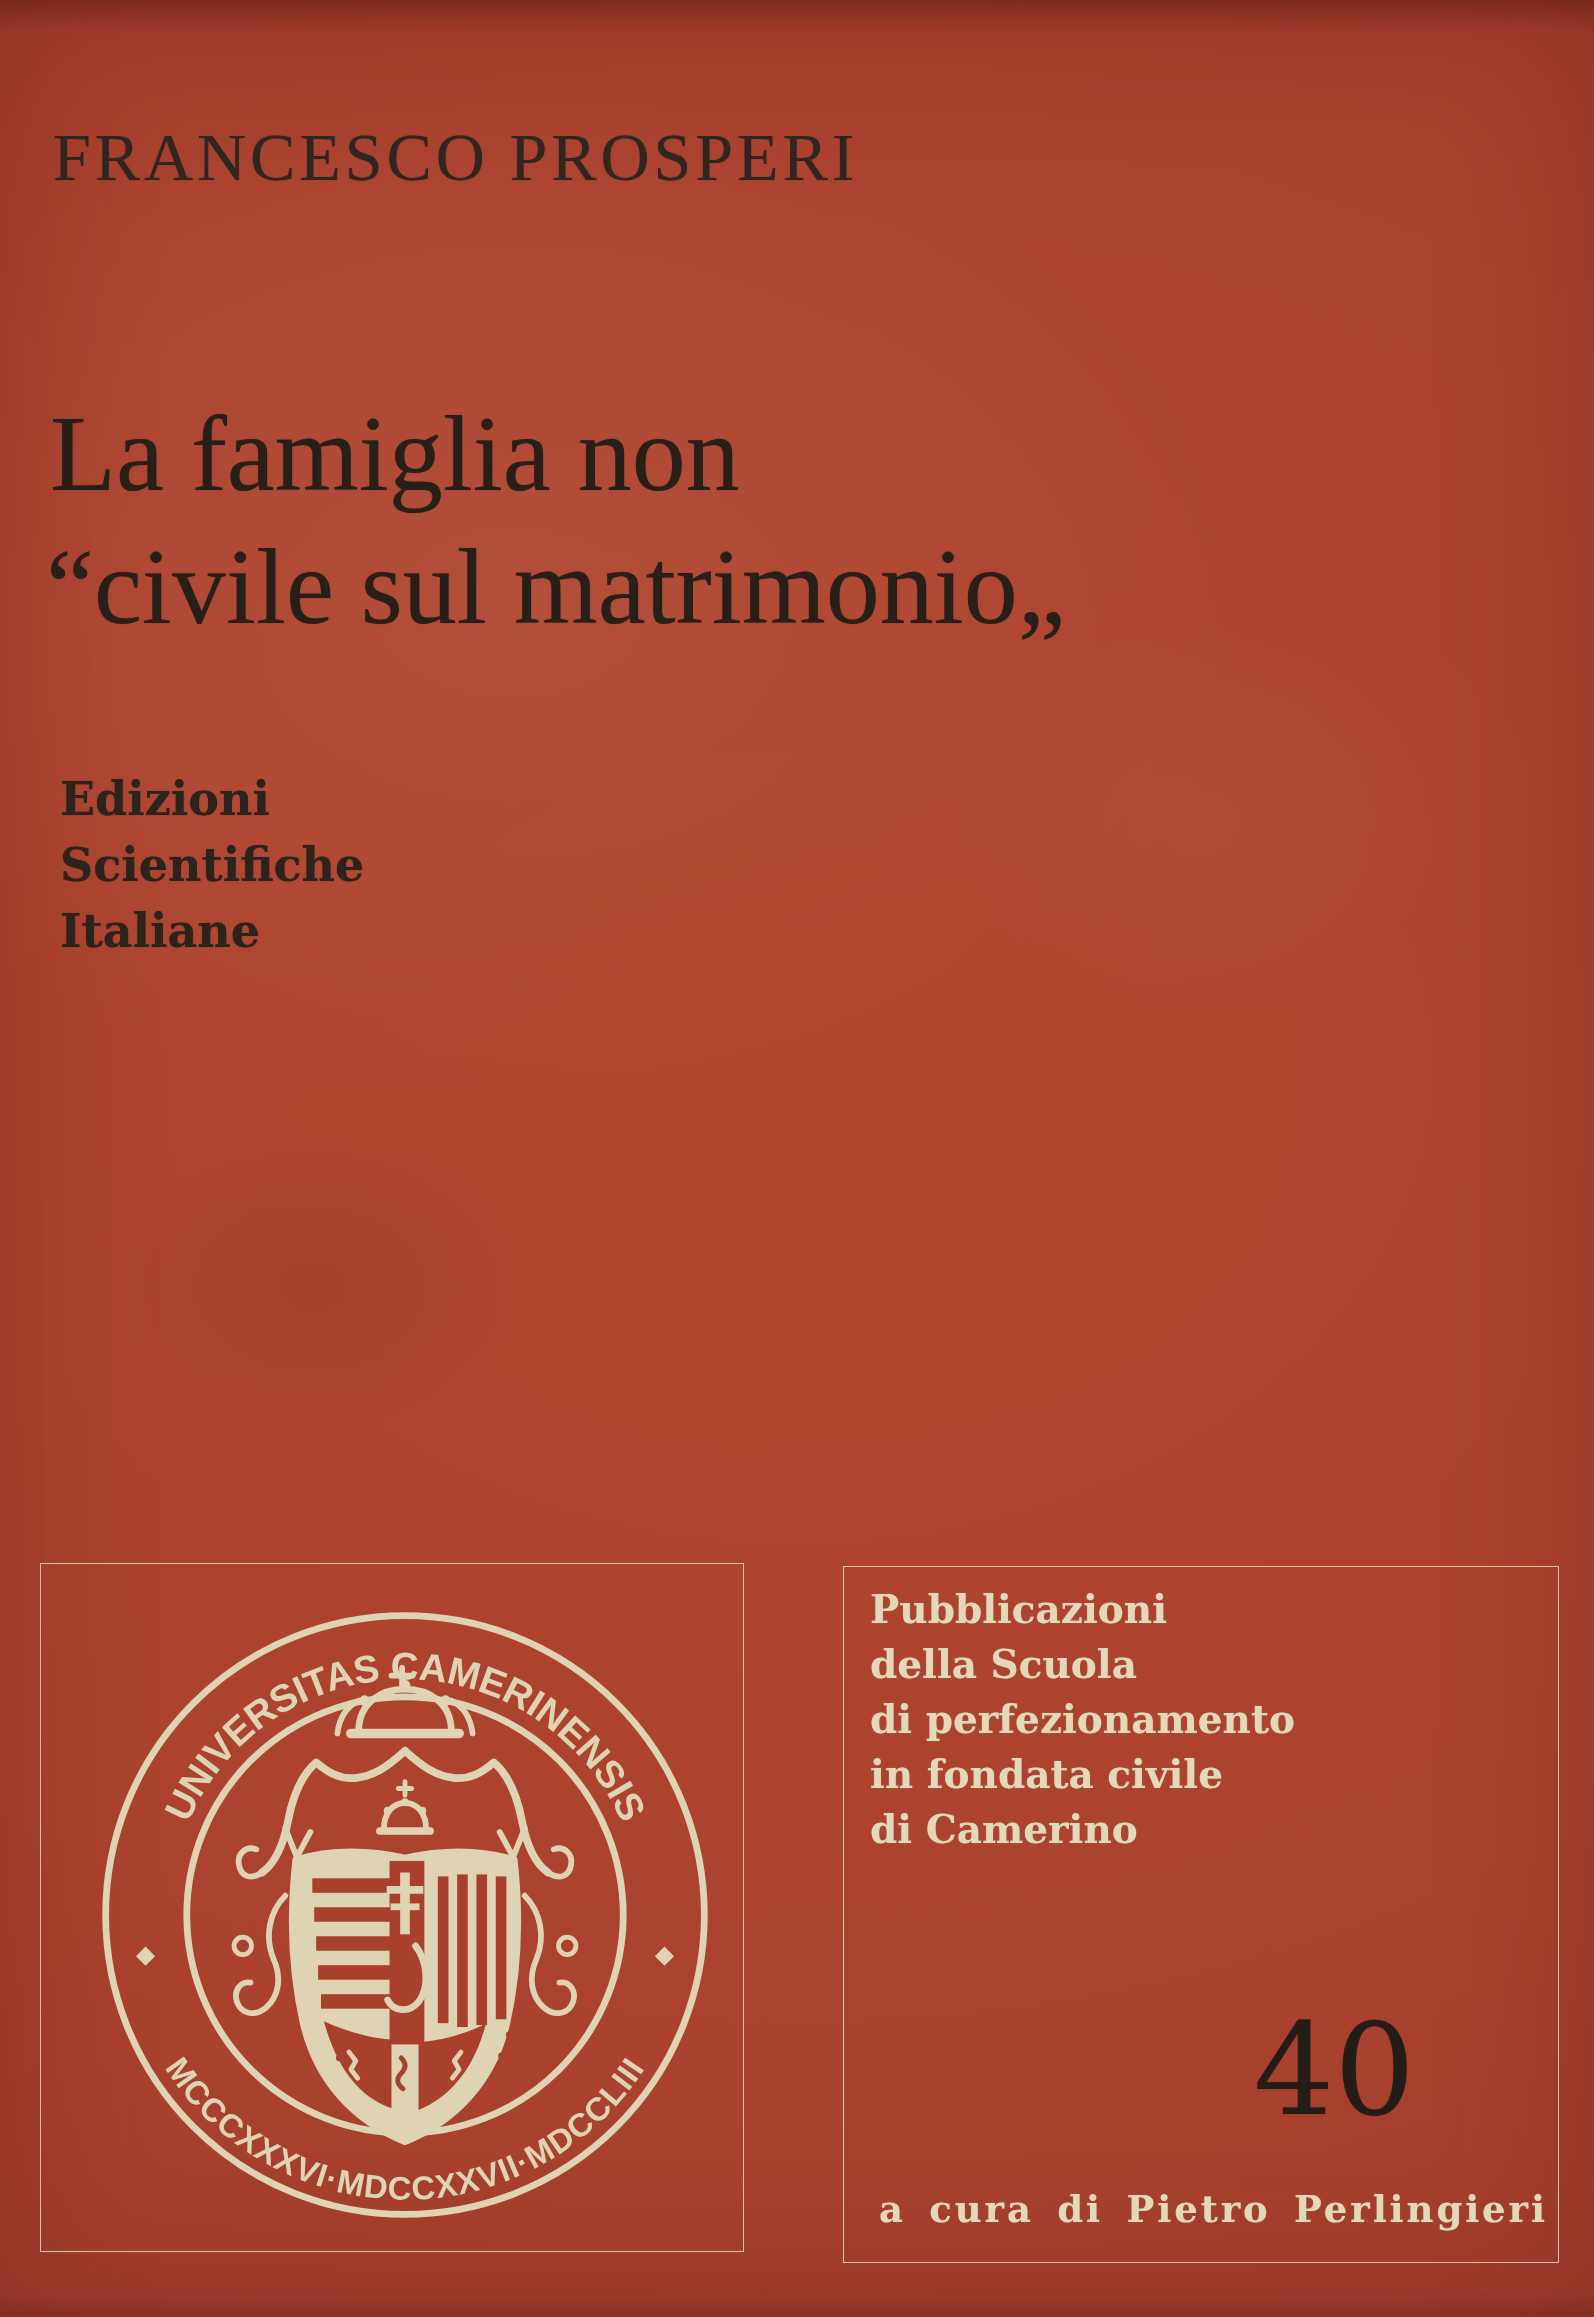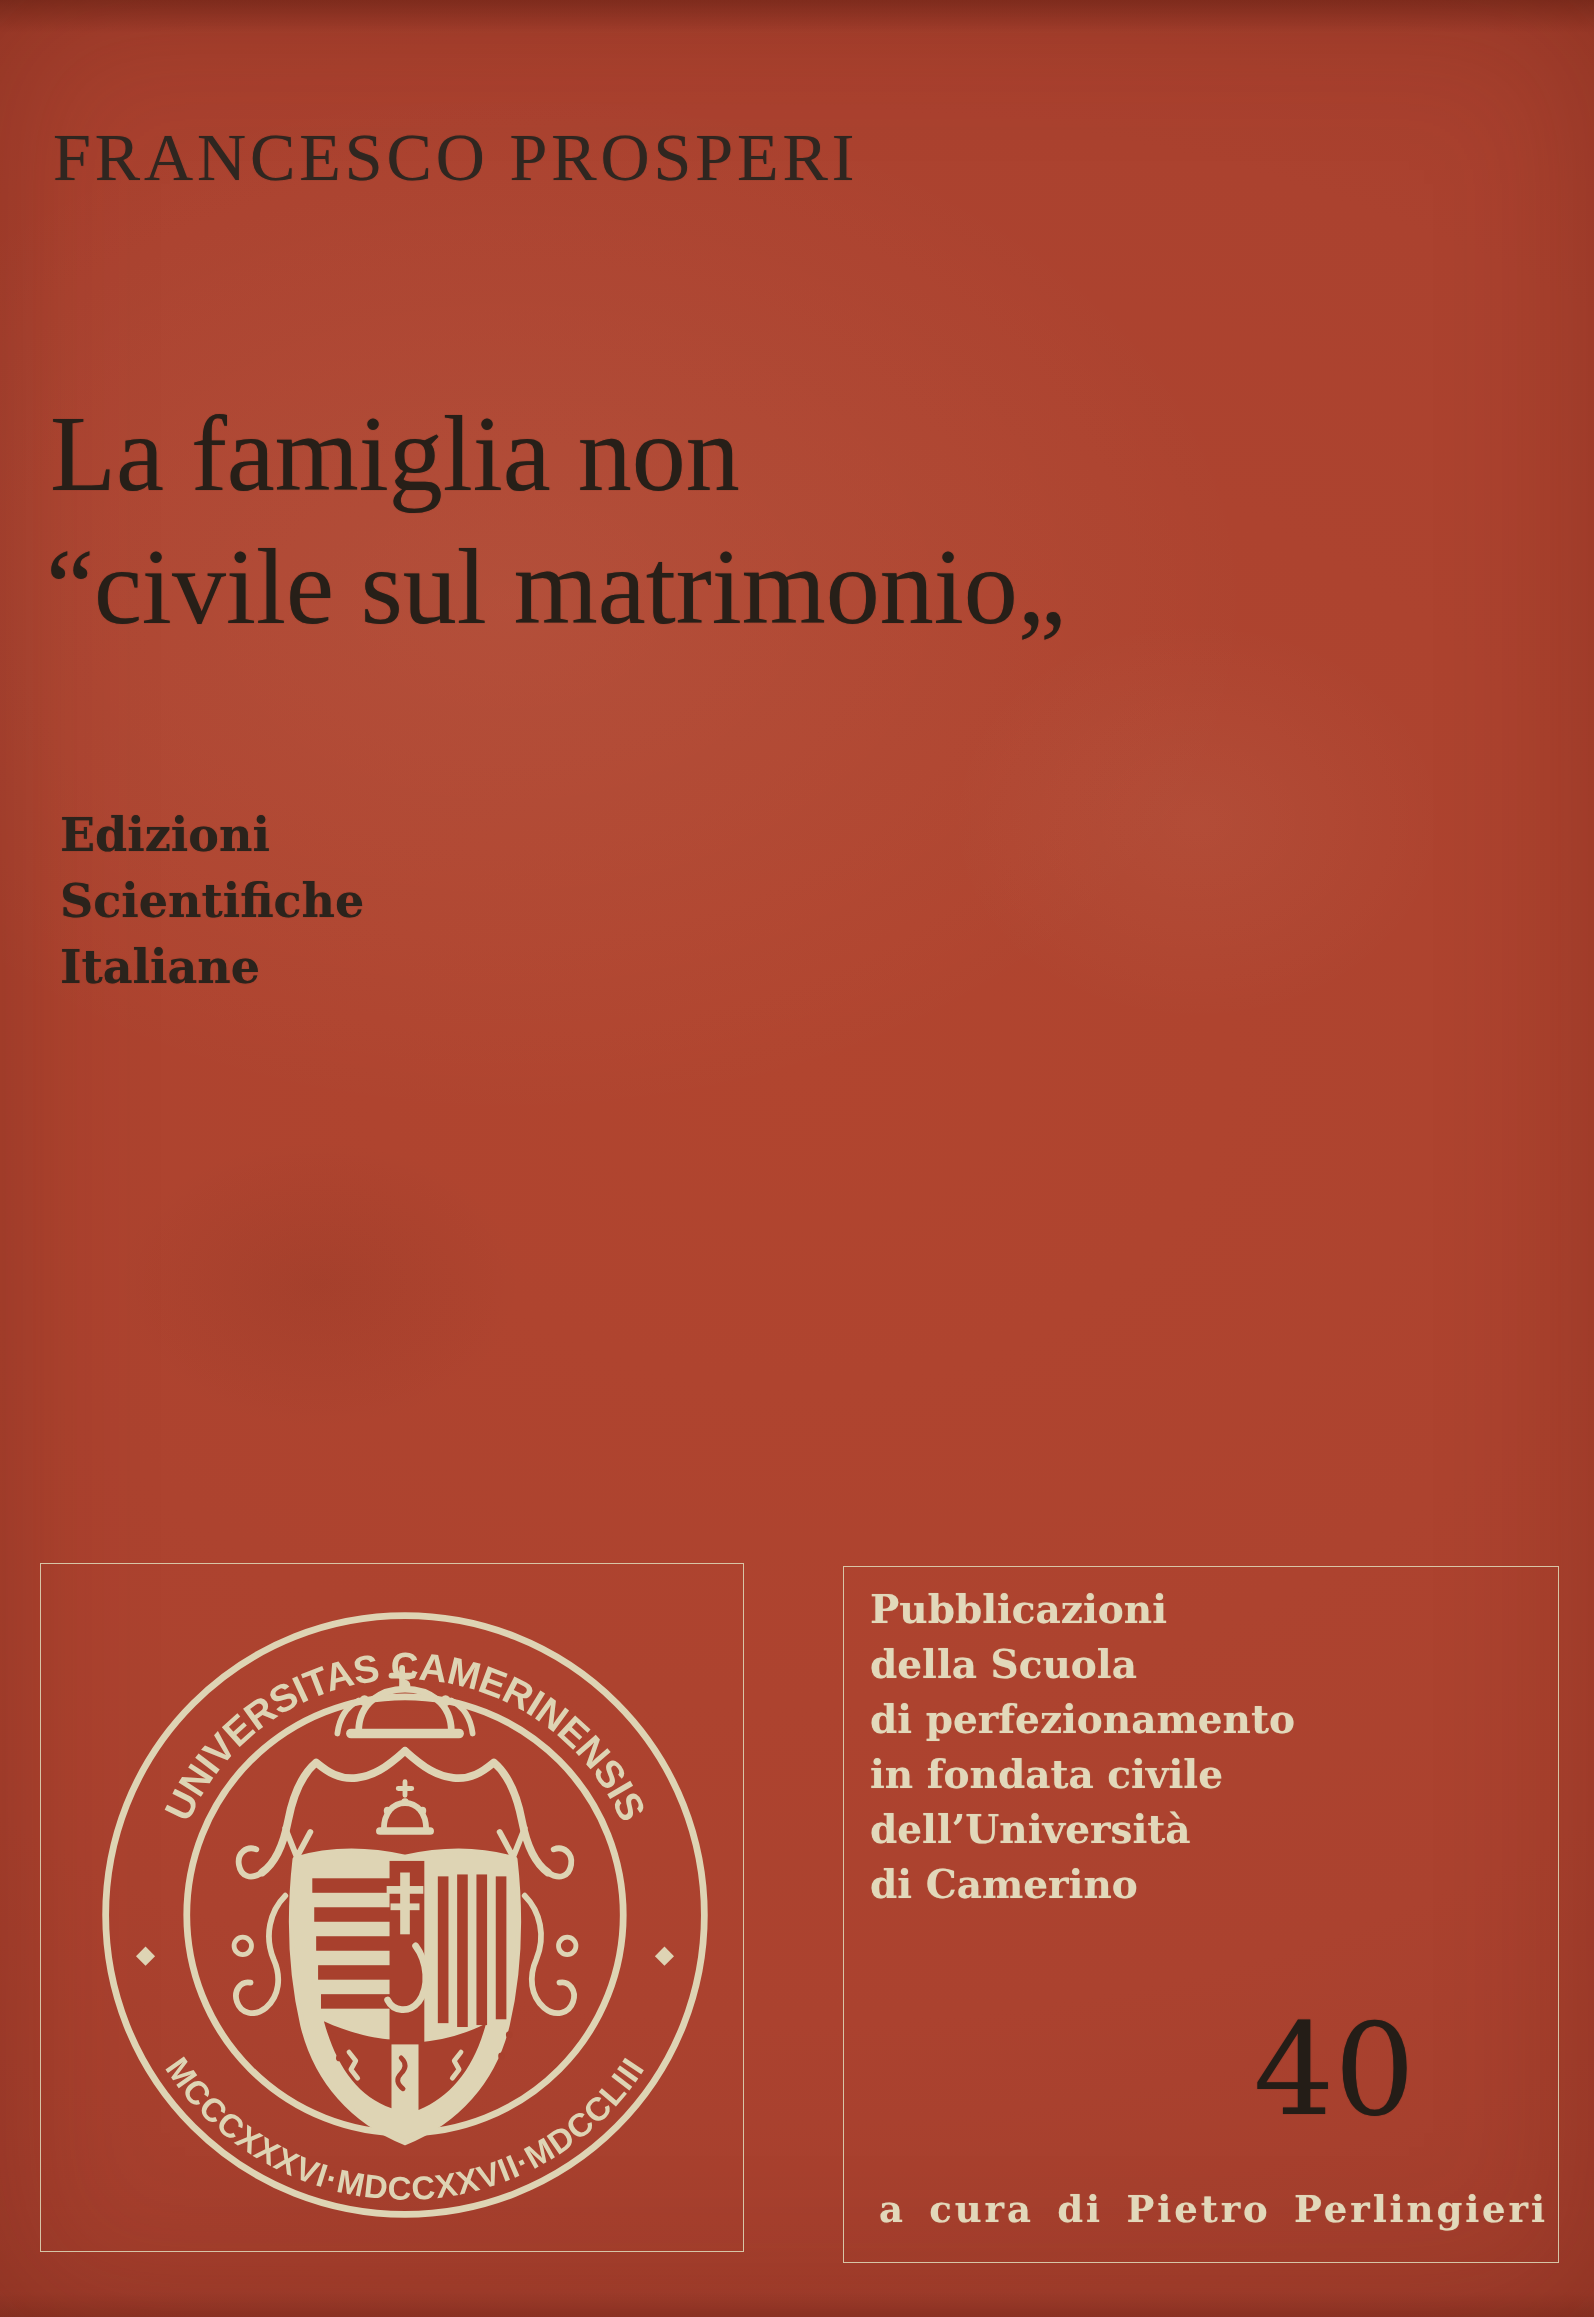--- a/index.html
+++ b/index.html
@@ -33,21 +33,20 @@
     white-space:nowrap;
   }
   .title-line.l1{top:400px;}
   .title-line.l2{top:533px;left:46px;}
 
   .publisher{
     position:absolute;left:60px;top:766px;
     font-family:"DejaVu Serif", serif;font-weight:700;
     font-size:46px;line-height:66px;color:#2b231c;
     text-shadow:0 0 1px rgba(43,35,28,.55);
-    margin-top:36px;
   }
   .publisher span{display:block;}
 
   .seal-box{
     position:absolute;left:40px;top:1563px;width:702px;height:687px;
     border:1.9px solid rgba(219,208,177,.92);
   }
   .seal-svg{position:absolute;left:55px;top:42px;width:618px;height:618px;}
 
   .series-box{
@@ -188,20 +187,19 @@
       </g>
     </svg>
   </div>
 
   <div class="series-box">
     <div class="series-lines">
       <span>Pubblicazioni</span>
       <span>della Scuola</span>
       <span>di perfezionamento</span>
       <span>in fondata civile</span>
-      <span>dell’Università</span>
       <span>di Camerino</span>
     </div>
     <div class="series-number">40</div>
     <div class="series-curator">a cura di Pietro Perlingieri</div>
   </div>
 </div>
 
 
 </body></html>

